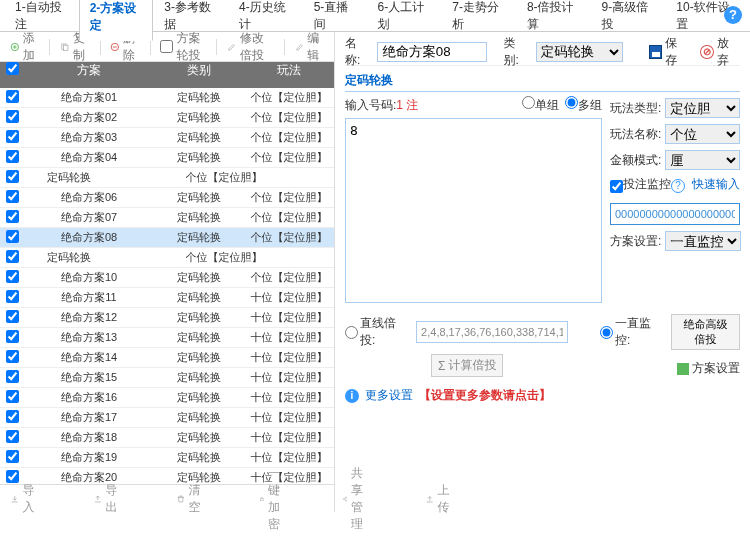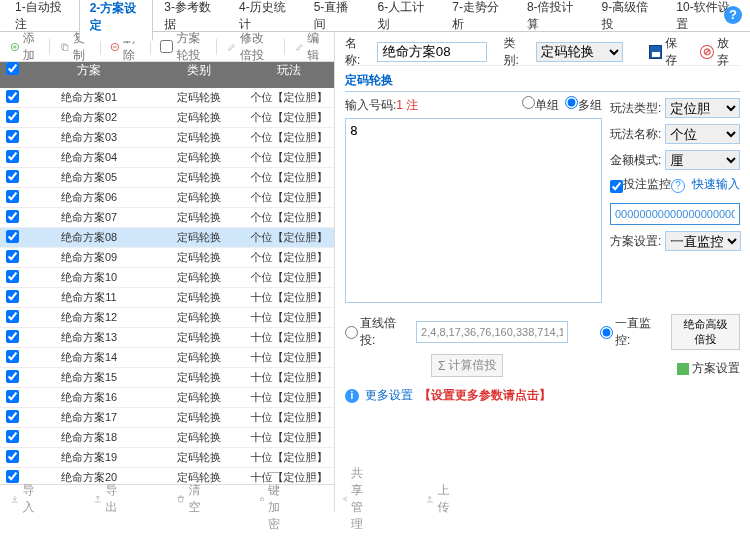--- a/index.html
+++ b/index.html
@@ -153,21 +153,20 @@
           <div class="col-play">个位【定位胆】</div>
         </div>
         <div class="row">
           <div class="col-chk"><input type="checkbox" checked="" style=""></div>
           <div class="col-plan">绝命方案04</div>
           <div class="col-type">定码轮换</div>
           <div class="col-play">个位【定位胆】</div>
         </div>
         <div class="row">
           <div class="col-chk"><input type="checkbox" checked="" style=""></div>
-          <div class="col-plan">绝命方案05</div>
           <div class="col-type">定码轮换</div>
           <div class="col-play">个位【定位胆】</div>
         </div>
         <div class="row">
           <div class="col-chk"><input type="checkbox" checked="" style=""></div>
           <div class="col-plan">绝命方案06</div>
           <div class="col-type">定码轮换</div>
           <div class="col-play">个位【定位胆】</div>
         </div>
         <div class="row">
@@ -177,21 +176,20 @@
           <div class="col-play">个位【定位胆】</div>
         </div>
         <div class="row sel">
           <div class="col-chk"><input type="checkbox" checked="" style=""></div>
           <div class="col-plan">绝命方案08</div>
           <div class="col-type">定码轮换</div>
           <div class="col-play">个位【定位胆】</div>
         </div>
         <div class="row">
           <div class="col-chk"><input type="checkbox" checked="" style=""></div>
-          <div class="col-plan">绝命方案09</div>
           <div class="col-type">定码轮换</div>
           <div class="col-play">个位【定位胆】</div>
         </div>
         <div class="row">
           <div class="col-chk"><input type="checkbox" checked="" style=""></div>
           <div class="col-plan">绝命方案10</div>
           <div class="col-type">定码轮换</div>
           <div class="col-play">个位【定位胆】</div>
         </div>
         <div class="row">

